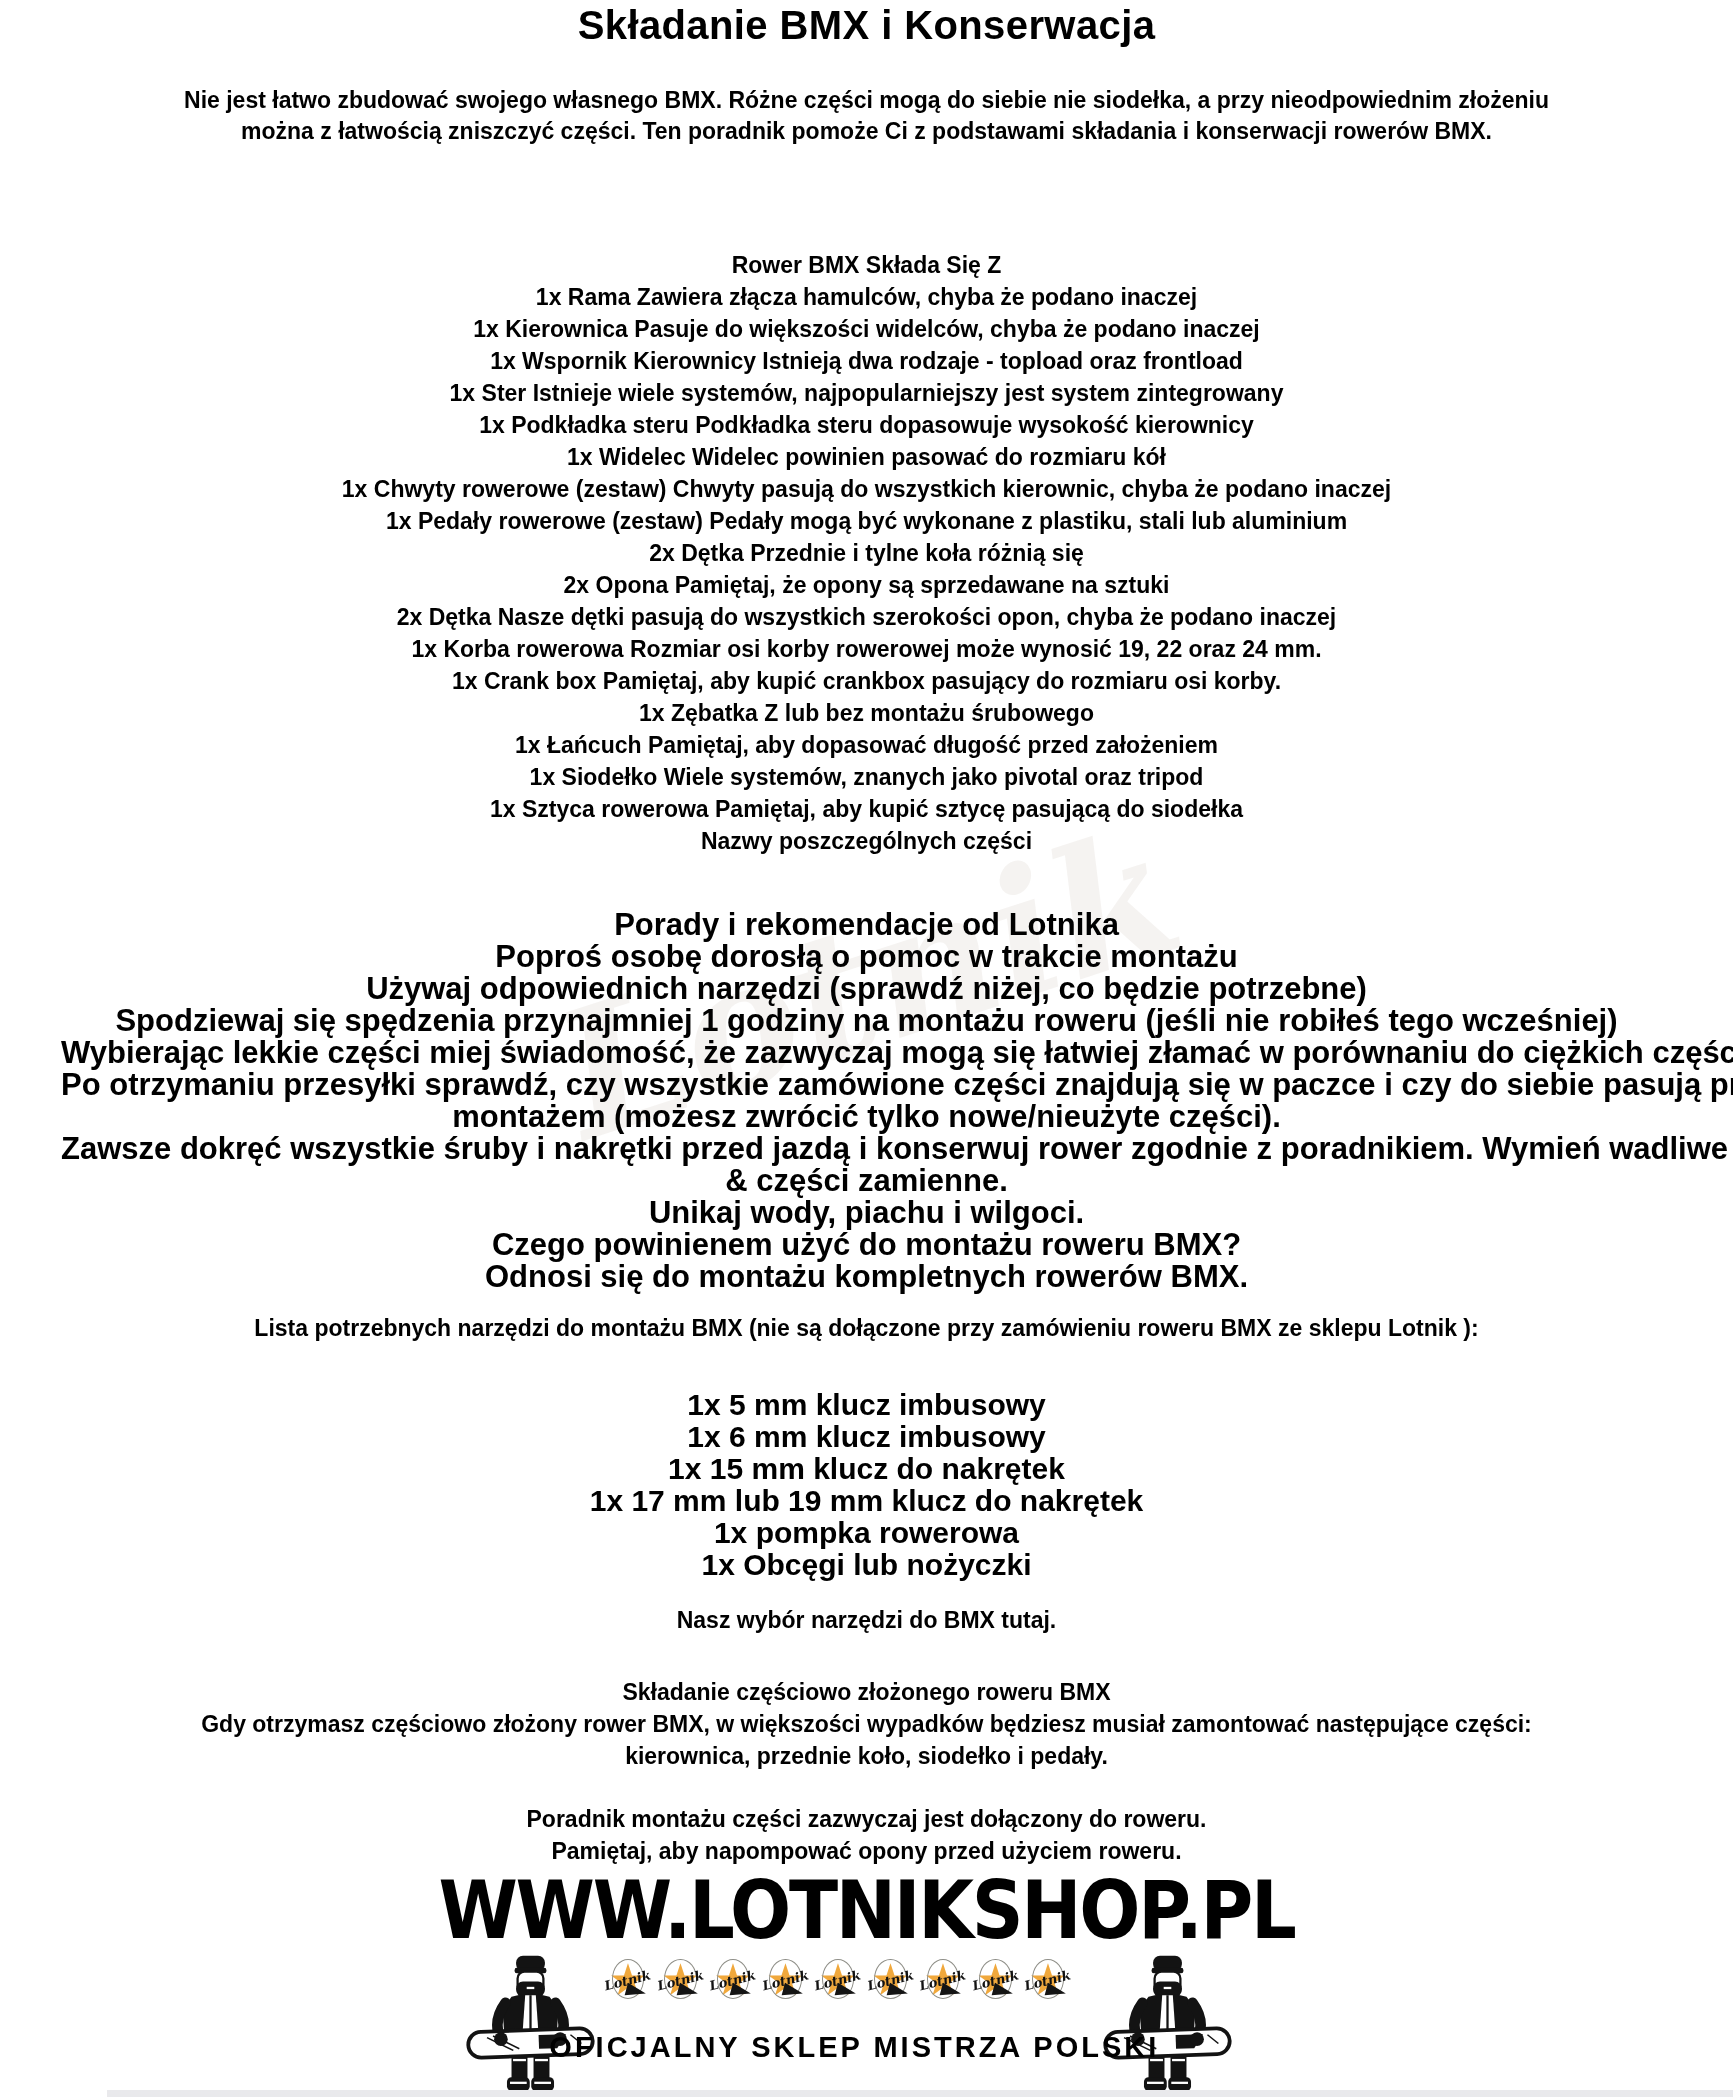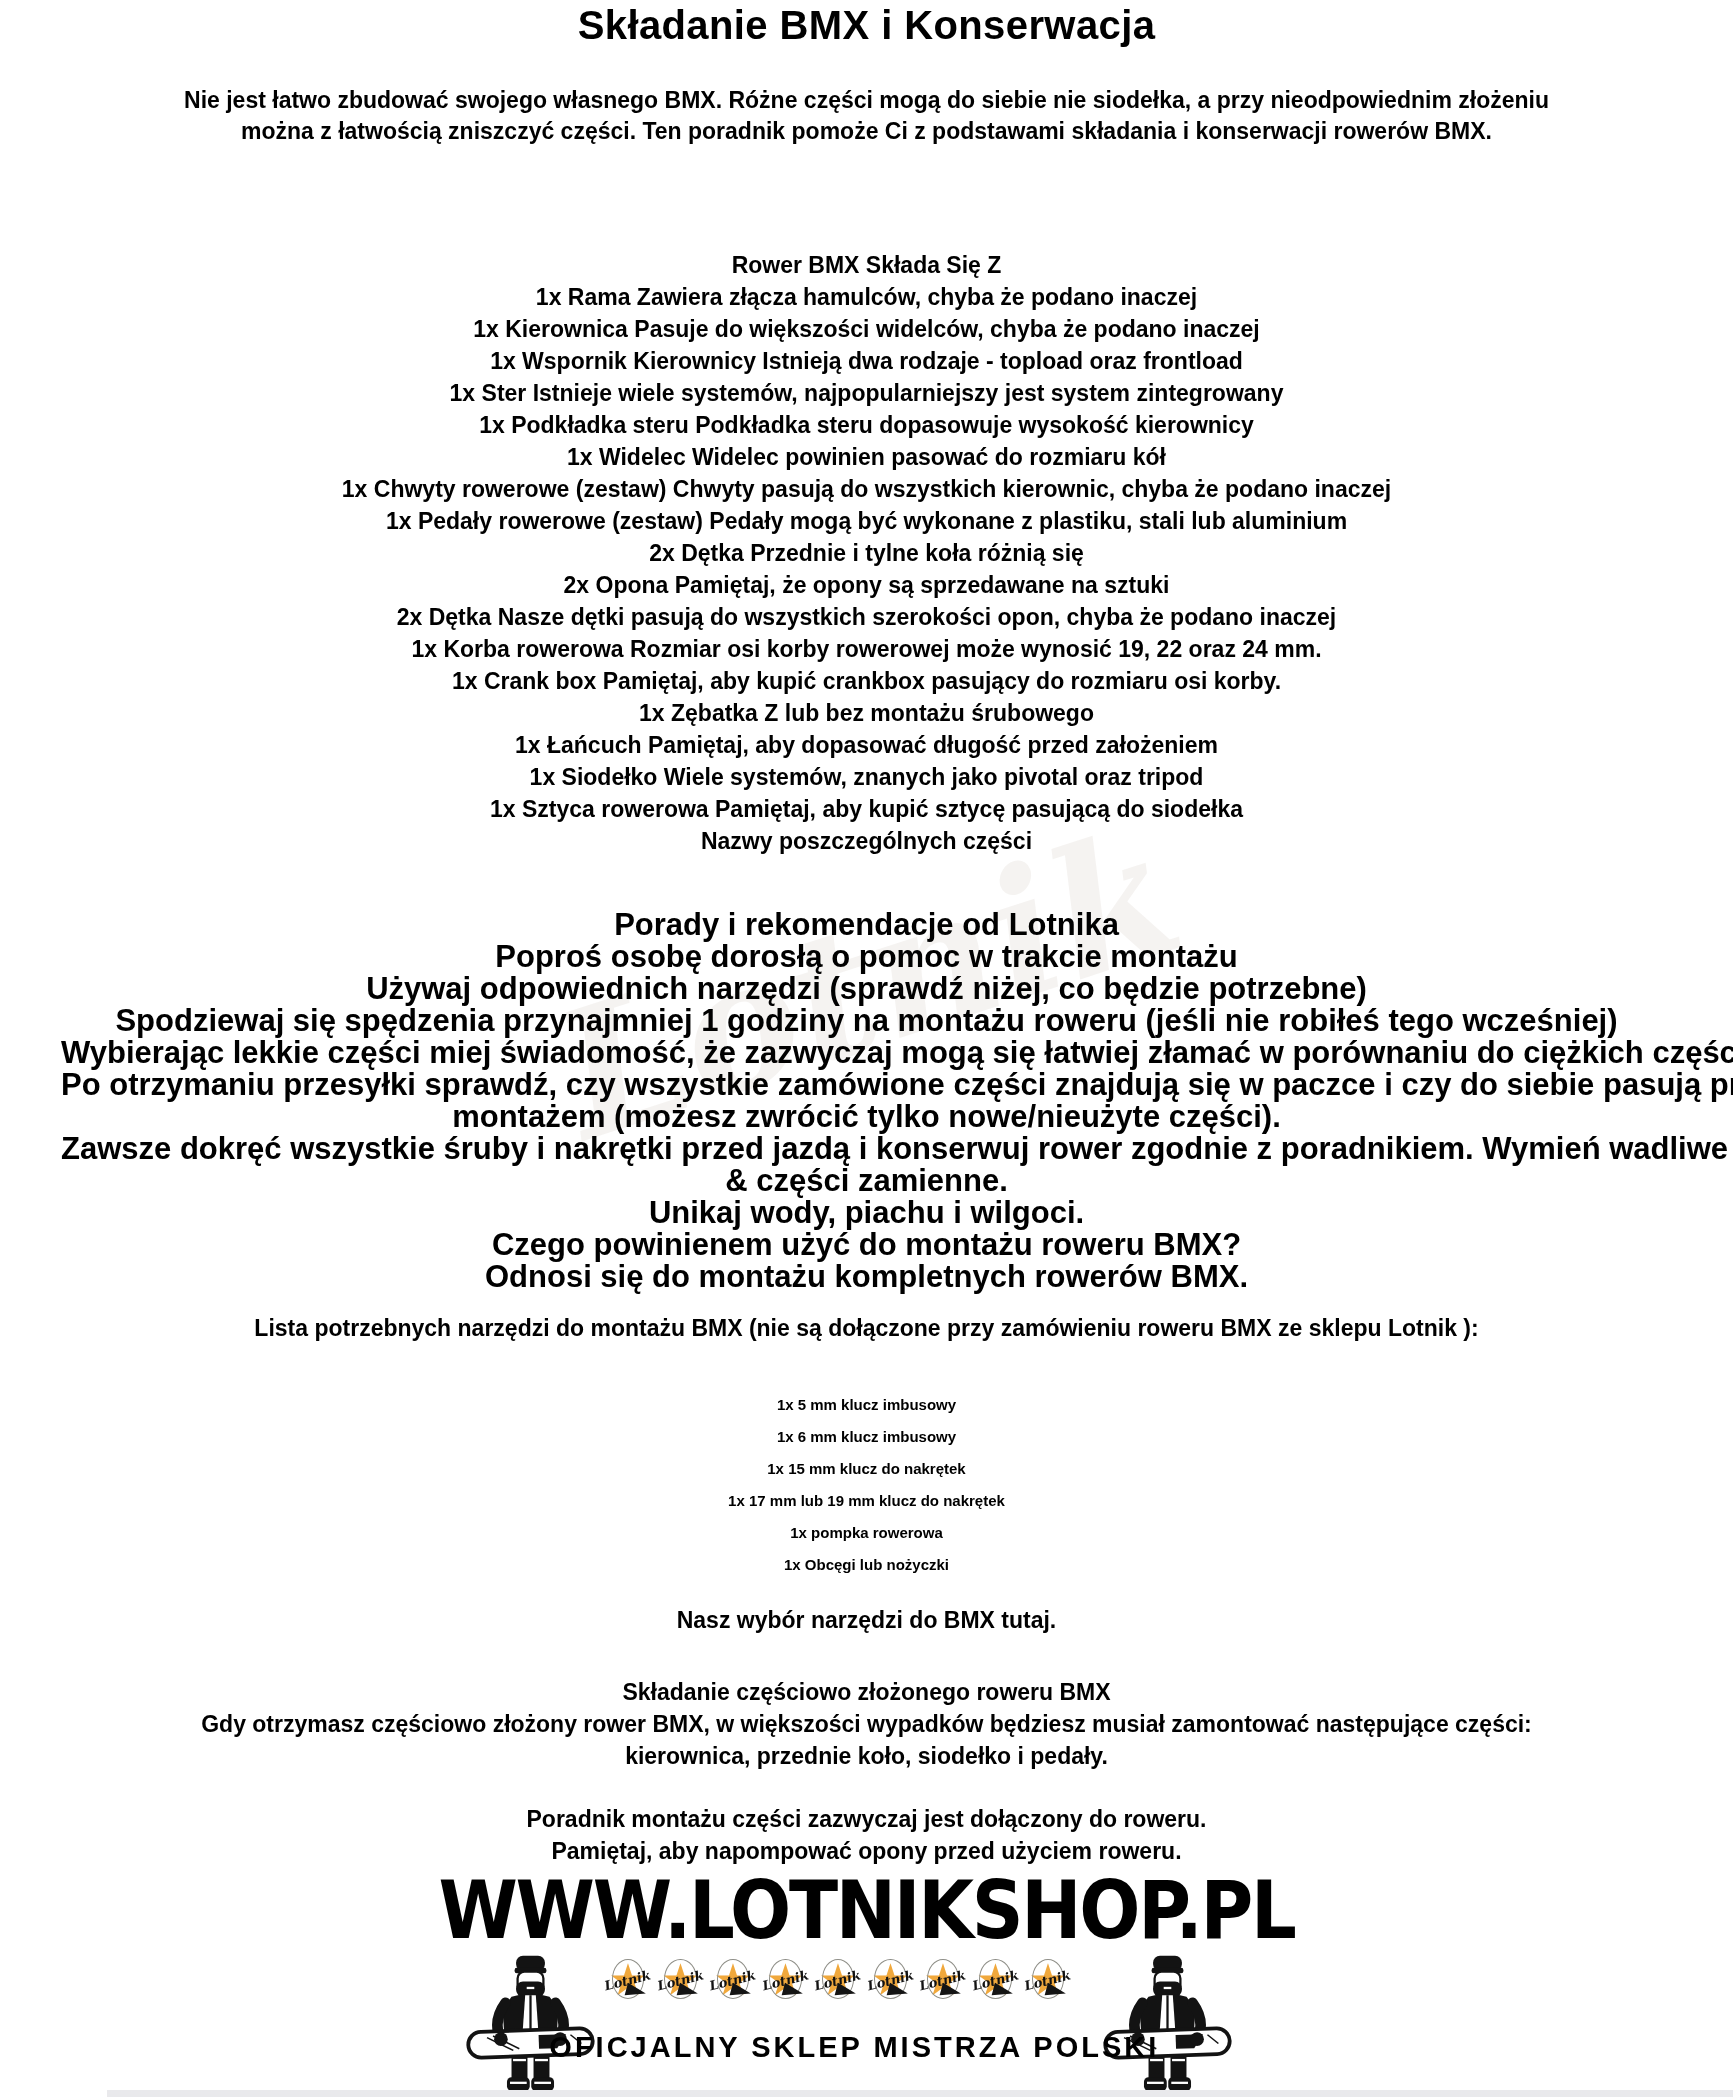--- a/index.html
+++ b/index.html
@@ -13,21 +13,21 @@
     color:#000;
     overflow:hidden;
   }
   .center-block{position:absolute;left:61px;right:61px;text-align:center;}
   .ln{white-space:nowrap;}
   #title{top:4.6px;font-size:40px;line-height:41px;letter-spacing:0.4px;}
   #intro{top:85px;font-size:23px;line-height:31px;}
   #parts{top:242px;font-size:23px;line-height:32px;margin-top:7px;}
   #advice{top:909px;font-size:31px;line-height:32px;z-index:2;}
   #tools-intro{top:1313px;font-size:23px;line-height:31px;}
-  #tools{top:1389px;font-size:15px;line-height:32px;}
+  #tools{top:1389px;font-size:30px;line-height:32px;}
   #tools-note{top:1605px;font-size:23px;line-height:31px;}
   #partial{top:1676px;font-size:23px;line-height:32px;}
   #closing{top:1803px;font-size:23px;line-height:32px;}
 
   #watermark{
     position:absolute;left:602px;top:800px;width:533px;height:366px;
     display:flex;align-items:center;justify-content:center;
     transform:rotate(-18deg);
     font-family:"DejaVu Serif", serif;font-style:italic;font-weight:700;
     font-size:175px;color:rgba(172,160,138,0.12);

